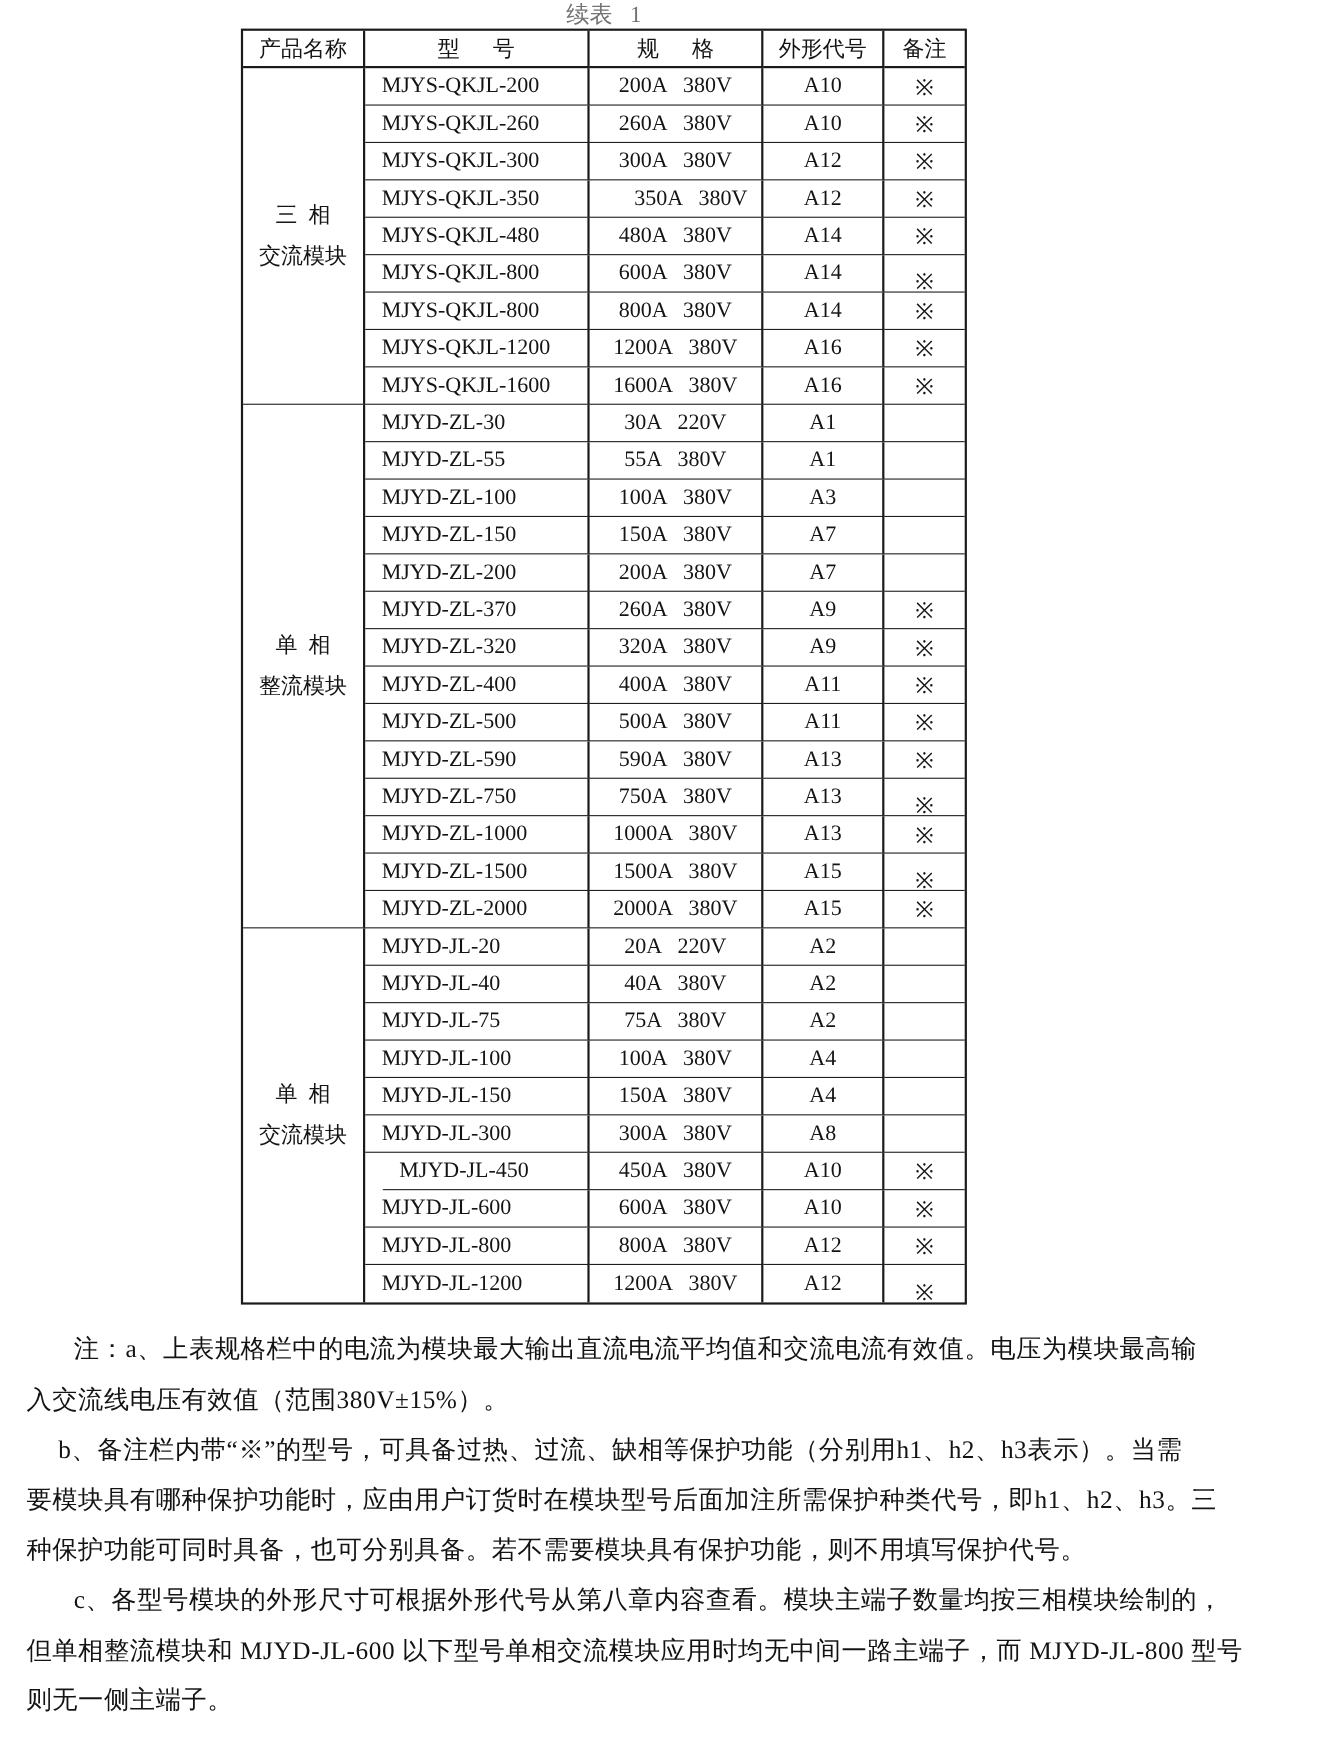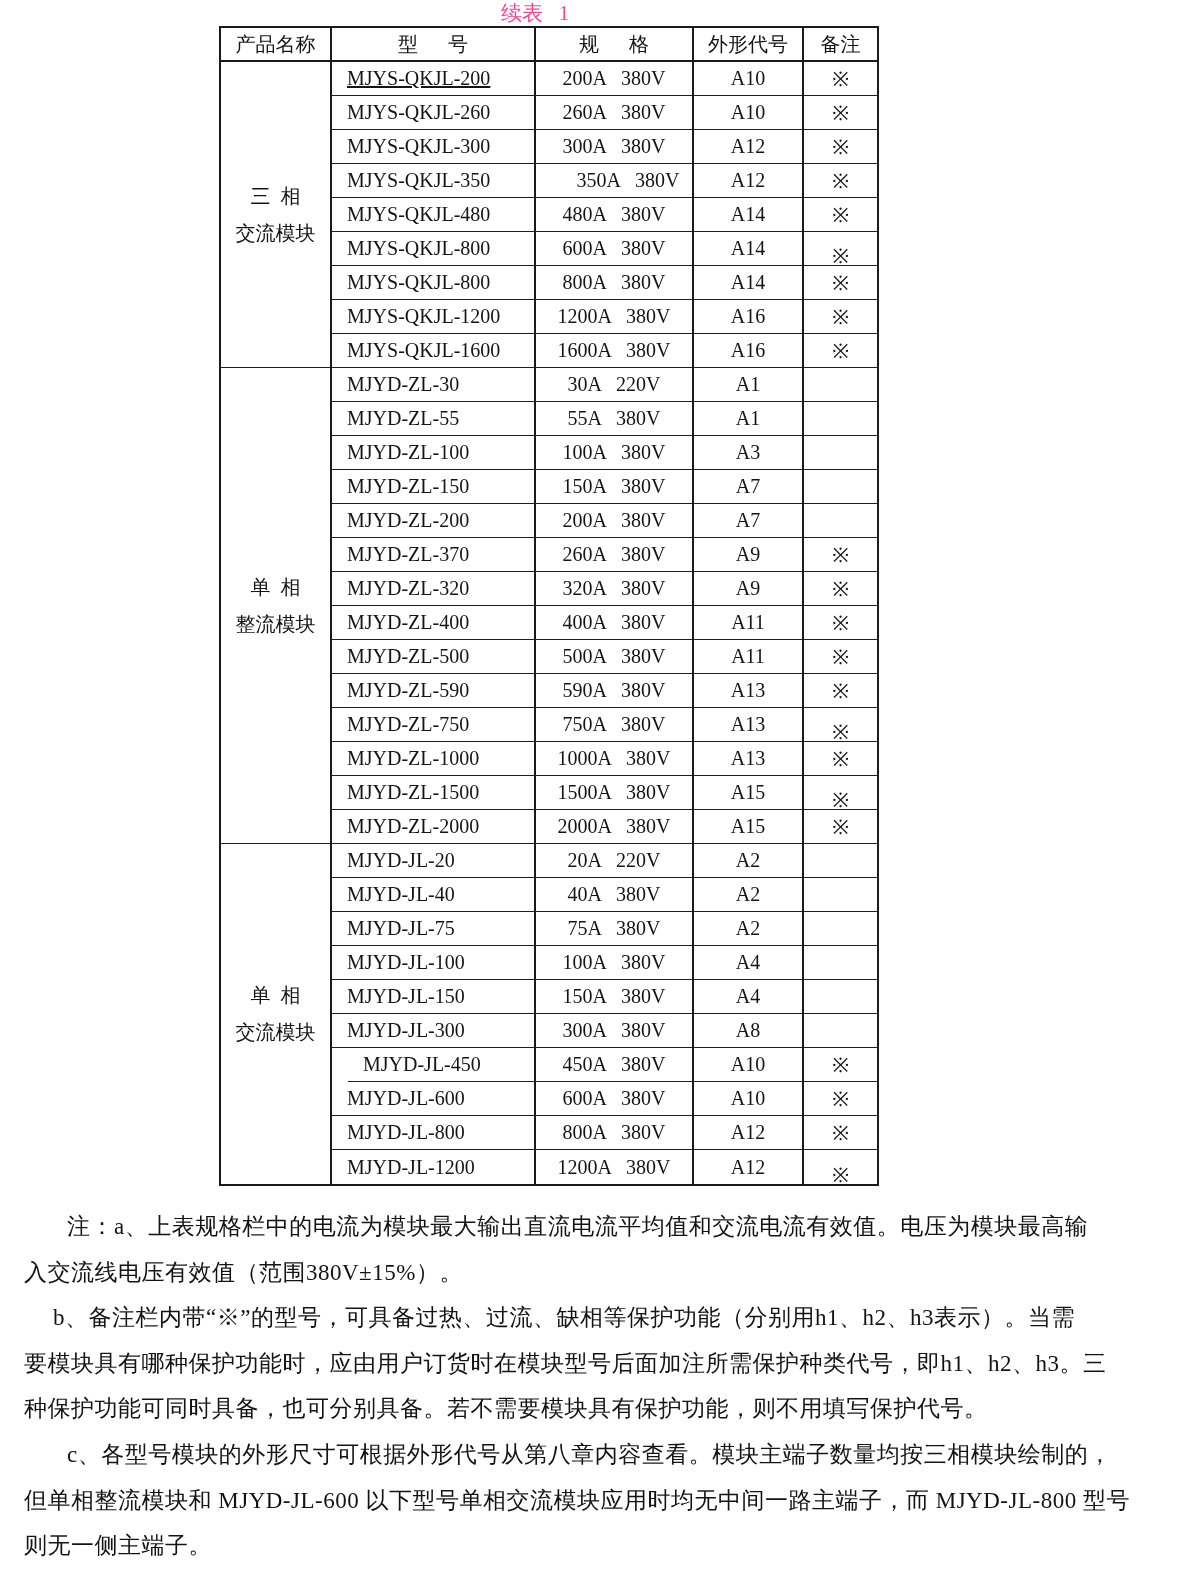--- a/index.html
+++ b/index.html
@@ -2,23 +2,23 @@
 <html><head>
 <meta charset="utf-8">
 <style>
   html,body{margin:0;padding:0;background:#ffffff;}
   body{
     position:relative;width:1200px;height:1596px;overflow:hidden;
     font-family:"Liberation Serif","DejaVu Serif",serif;color:#161616;
   }
   
   .table-title{
-    position:absolute;left:205px;top:0;width:660px;height:26px;
+    position:absolute;left:219px;top:0;width:660px;height:26px;
     text-align:center;font-size:21px;line-height:26px;white-space:pre;
-    color:#ec4899;
+    color:#737373;
   }
   
   .spec-table{
     position:absolute;left:219px;top:26px;width:660px;height:1160px;
     box-sizing:border-box;border:2px solid #1a1a1a;background:#fff;
     display:grid;
     grid-template-columns:111px 204px 158px 110px 73px;
     grid-template-rows:repeat(34,1fr);
   }
   .cell{
@@ -51,21 +51,21 @@
 
 <div class="table-title">续表   1</div>
 
 <div class="spec-table" id="specTable">
     <div class="cell hb rb" style="grid-area: 1 / 1;">产品名称</div>
     <div class="cell hb rb" style="grid-area: 1 / 2;">型      号</div>
     <div class="cell hb rb" style="grid-area: 1 / 3;">规      格</div>
     <div class="cell hb rb" style="grid-area: 1 / 4;">外形代号</div>
     <div class="cell hb" style="grid-area: 1 / 5;">备注</div>
     <div class="group-cell gb" style="grid-area: 2 / 1 / span 9;"><span>三  相</span><span>交流模块</span></div>
-    <div class="cell model rb bb" style="grid-area: 2 / 2; text-decoration: underline;">MJYS-QKJL-200</div>
+    <div class="cell model rb bb" style="grid-area: 2 / 2;">MJYS-QKJL-200</div>
     <div class="cell rb bb" style="grid-area: 2 / 3;">200A   380V</div>
     <div class="cell rb bb" style="grid-area: 2 / 4;">A10</div>
     <div class="cell bb" style="grid-area: 2 / 5;"><span class="star">※</span></div>
     <div class="cell model rb bb" style="grid-area: 3 / 2;">MJYS-QKJL-260</div>
     <div class="cell rb bb" style="grid-area: 3 / 3;">260A   380V</div>
     <div class="cell rb bb" style="grid-area: 3 / 4;">A10</div>
     <div class="cell bb" style="grid-area: 3 / 5;"><span class="star">※</span></div>
     <div class="cell model rb bb" style="grid-area: 4 / 2;">MJYS-QKJL-300</div>
     <div class="cell rb bb" style="grid-area: 4 / 3;">300A   380V</div>
     <div class="cell rb bb" style="grid-area: 4 / 4;">A12</div>

